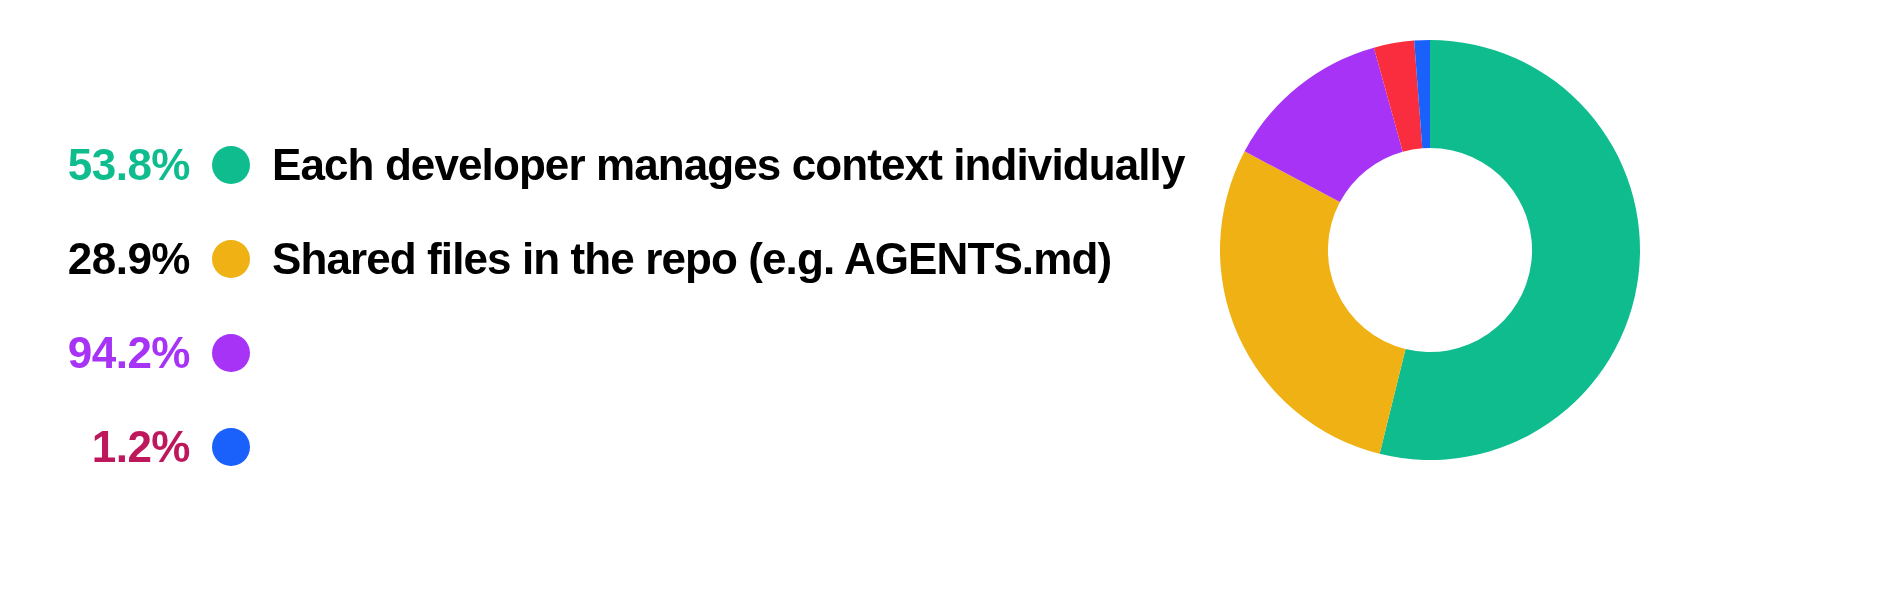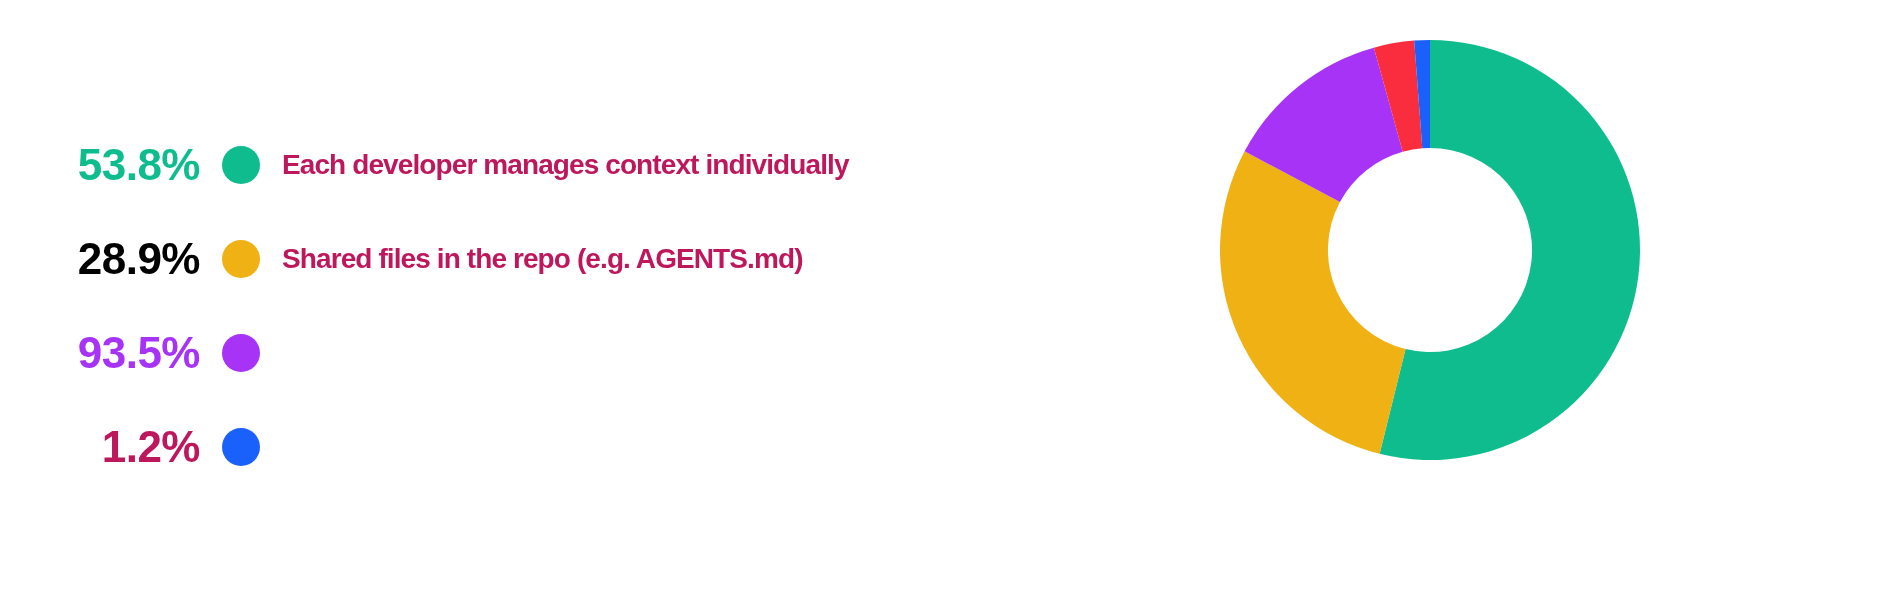--- a/index.html
+++ b/index.html
@@ -16,21 +16,21 @@
     position: relative;
     width: 1902px;
     height: 612px;
     background: #ffffff;
     overflow: hidden;
   }
 
   
   #legend {
     position: absolute;
-    left: 10px;
+    left: 0px;
     top: 0px;
     width: 1080px;
     height: 612px;
     display: flex;
     flex-direction: column;
     justify-content: center;
     box-sizing: border-box;
     padding: 16px 0 16px 0;
   }
   .legend-row {
@@ -57,23 +57,23 @@
     justify-content: center;
   }
   .legend-dot {
     width: 38px;
     height: 38px;
     border-radius: 50%;
     display: block;
   }
   .legend-label {
     flex: 1 1 auto;
-    font-size: 28px;
+    font-size: 44px;
     font-weight: 700;
-    color: #be185d;
+    color: #000000;
     letter-spacing: -0.9px;
     line-height: 1.05;
     white-space: nowrap;
     font-family: "Liberation Sans", sans-serif;
   }
 
   
   #donut-area {
     position: absolute;
     left: 1080px;
@@ -107,21 +107,21 @@
 
     <div class="legend-row">
       <span class="legend-pct" style="color: #000000;">28.9%</span>
       <span class="legend-dot-cell">
         <span class="legend-dot" style="background: rgb(239, 177, 20);"></span>
       </span>
       <span class="legend-label">Shared files in the repo (e.g. AGENTS.md)</span>
     </div>
 
     <div class="legend-row">
-      <span class="legend-pct" style="color: rgb(166, 51, 245);">93.5%</span>
+      <span class="legend-pct" style="color: rgb(166, 51, 245);">94.2%</span>
       <span class="legend-dot-cell">
         <span class="legend-dot" style="background: rgb(166, 51, 245);"></span>
       </span>
     </div>
 
 
     <div class="legend-row">
       <span class="legend-pct" style="color: #be185d;">1.2%</span>
       <span class="legend-dot-cell">
         <span class="legend-dot" style="background: rgb(26, 96, 251);"></span>

